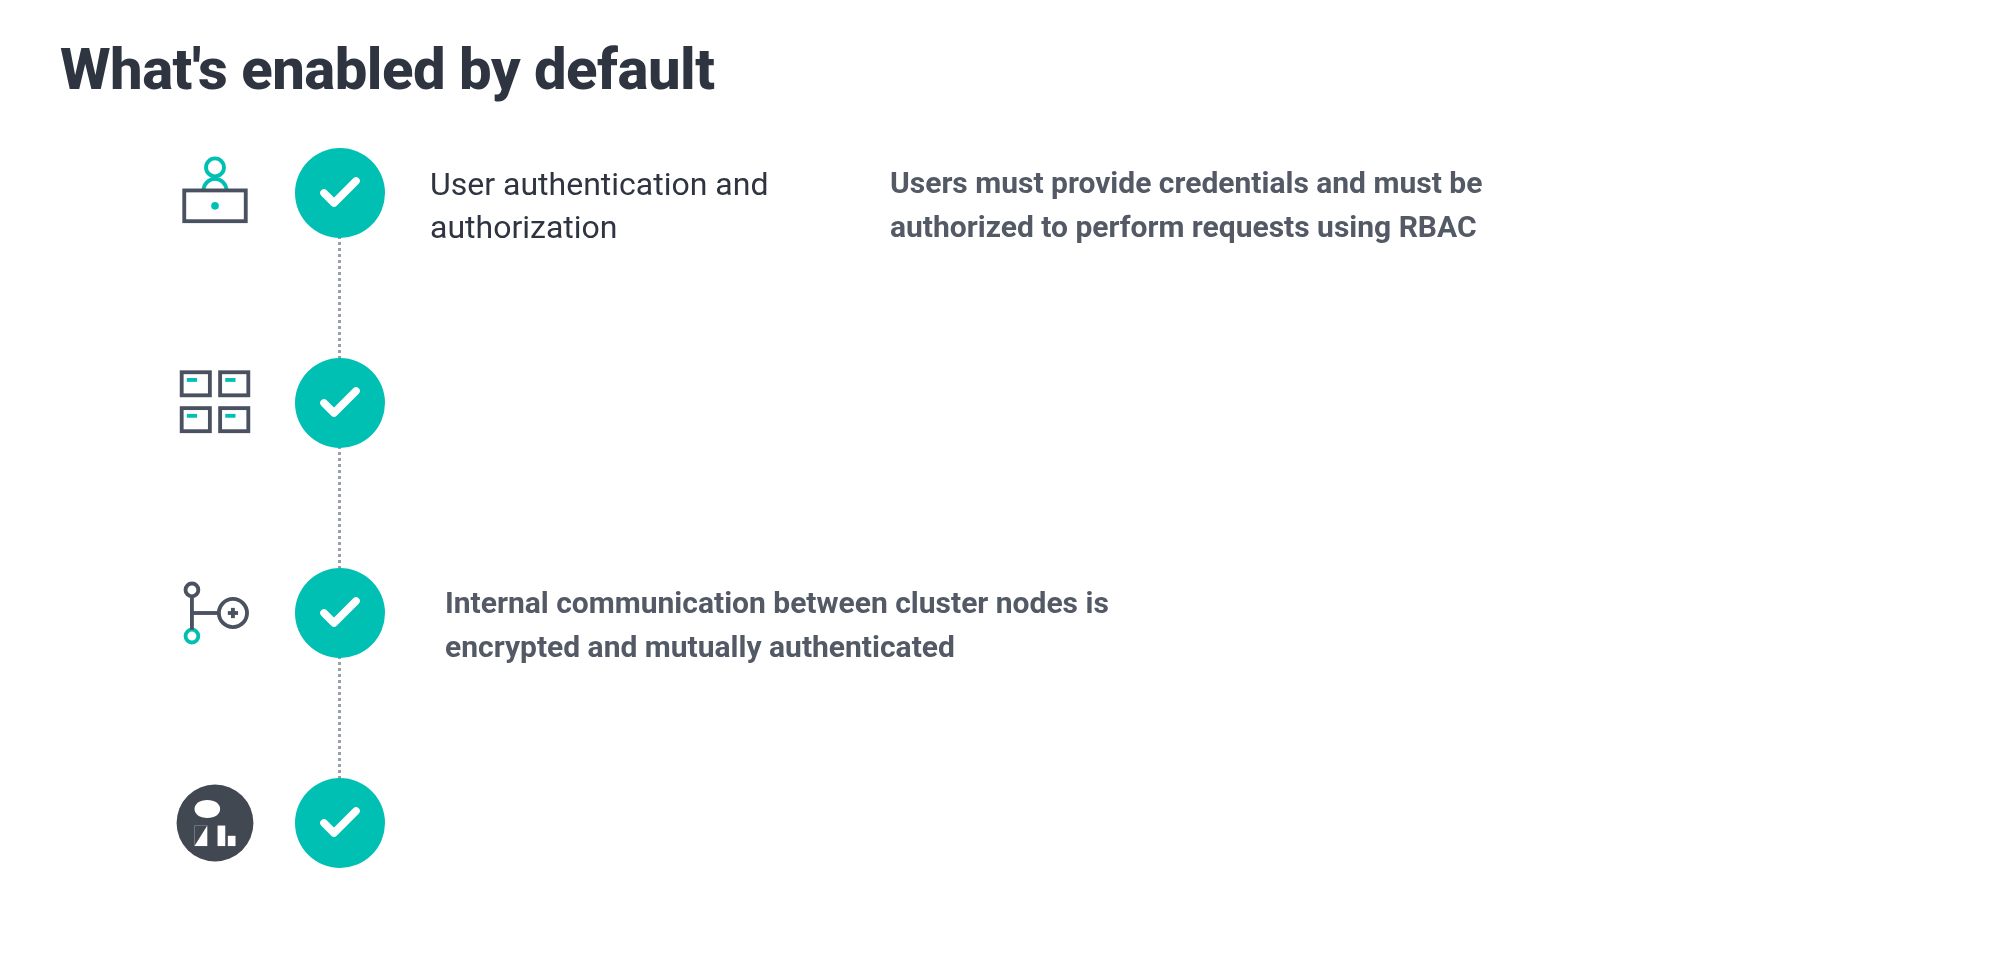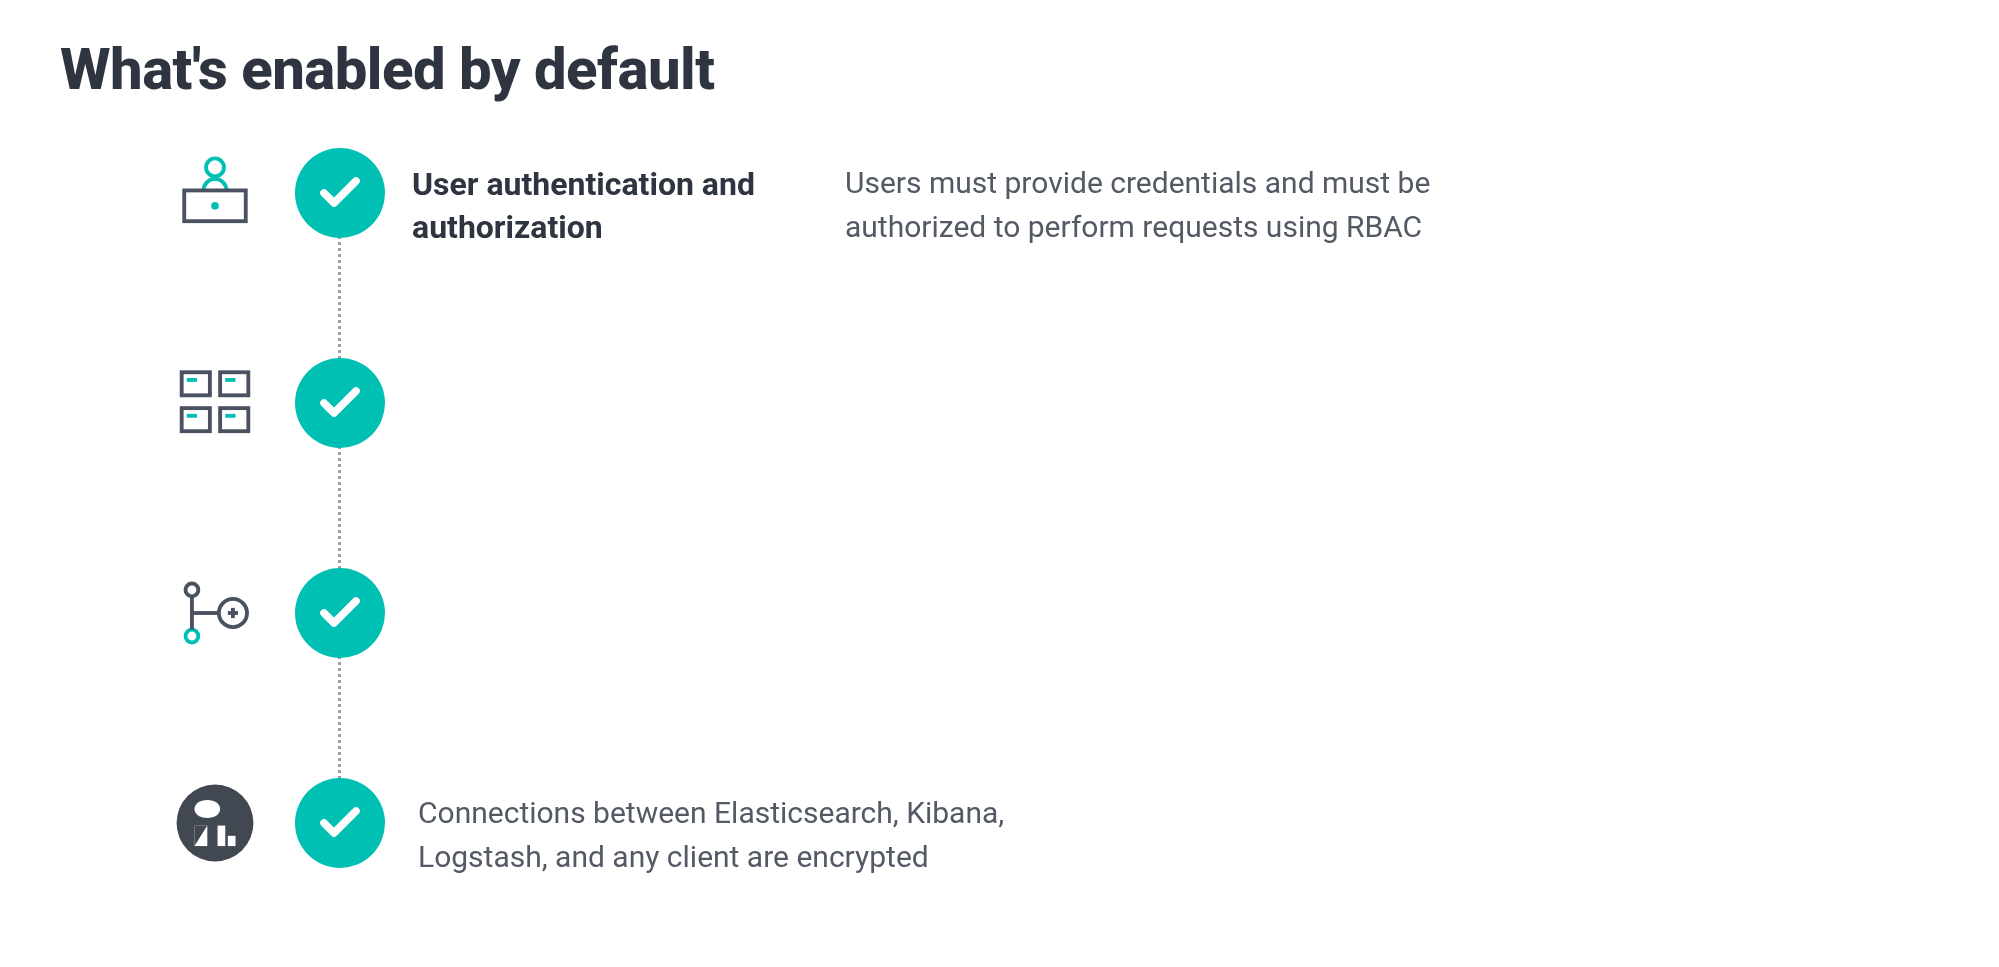--- a/index.html
+++ b/index.html
@@ -77,35 +77,35 @@
     justify-content: center;
     margin-left: 35px;
     margin-top: -5px;
     position: relative;
     z-index: 1;
   }
   .check svg { width: 48px; height: 48px; }
 
   .label {
     flex: 0 0 400px;
-    margin-left: 27px;
+    margin-left: 45px;
     padding-top: 10px;
     font-size: 32px;
     line-height: 1.35;
-    font-weight: 700;
+    font-weight: 400;
     color: var(--ink);
   }
 
   .desc {
     flex: 1;
-    margin-left: 33px;
+    margin-left: 60px;
     padding-top: 8px;
     font-size: 30px;
     line-height: 1.45;
-    font-weight: 400;
+    font-weight: 700;
     color: var(--ink-soft);
     max-width: 720px;
   }
 
   
   .es-badge { fill: #424852; }
 </style>
 </head>
 <body>
 
@@ -164,36 +164,36 @@
           <circle cx="46" cy="32" r="11" stroke="#4a5160" stroke-width="3"></circle>
           <line x1="42" y1="32" x2="50" y2="32" stroke="#4a5160" stroke-width="3"></line>
           <line x1="46" y1="28" x2="46" y2="36" stroke="#4a5160" stroke-width="3"></line>
         </svg>
       </div>
       <div class="check">
         <svg viewBox="0 0 24 24">
             <path d="M4 12l5 5L20 6" stroke="#fff" stroke-width="3.8" fill="none" stroke-linecap="round" stroke-linejoin="round"></path>
           </svg>
       </div>
+      <div class="desc">Internal communication between cluster nodes is encrypted and mutually authenticated</div>
     </div>
 
     <div class="row">
       <div class="cat-icon">
         <svg viewBox="0 0 64 64">
           <circle cx="32" cy="32" r="30" class="es-badge"></circle>
 
           <path d="M26 14c6 0 10 3 10 7s-4 7-10 7-10-3-10-7 4-7 10-7z" fill="#fff"></path>
           <rect x="16" y="34" width="10" height="16" fill="#fff"></rect>
           <path d="M16 34h10L16 50z" fill="#424852"></path>
           <rect x="34" y="34" width="6" height="16" fill="#fff"></rect>
           <rect x="42" y="42" width="6" height="8" fill="#fff"></rect>
         </svg>
       </div>
       <div class="check">
         <svg viewBox="0 0 24 24">
             <path d="M4 12l5 5L20 6" stroke="#fff" stroke-width="3.8" fill="none" stroke-linecap="round" stroke-linejoin="round"></path>
           </svg>
       </div>
-      <div class="desc">Connections between Elasticsearch, Kibana, Logstash, and any client are encrypted</div>
     </div>
 
   </div>
 </div>
 
 </body></html>

